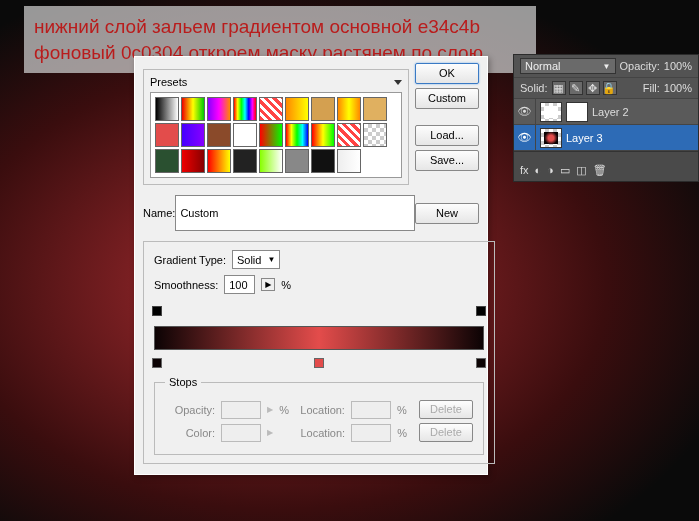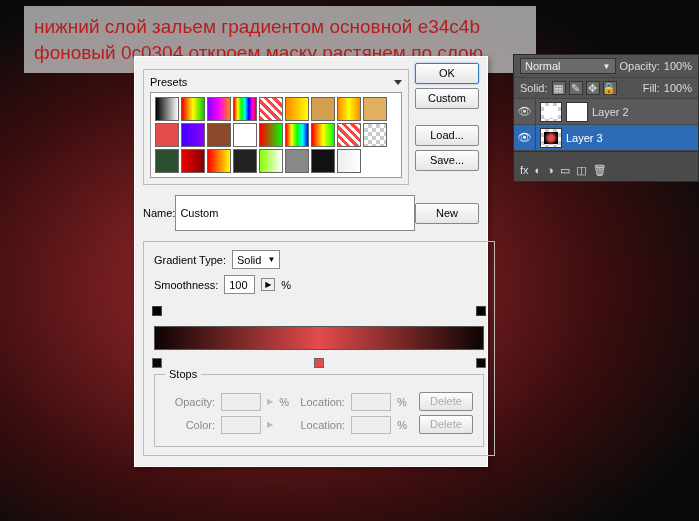--- a/index.html
+++ b/index.html
@@ -19,21 +19,21 @@
 fieldset { border: 1px solid #bbb; padding: 8px 10px; margin-top: 6px; }
 legend { padding: 0 4px; }
 .frow { display: flex; align-items: center; gap: 6px; margin-bottom: 6px; }
 .sel, .numin { height: 19px; border: 1px solid #888; background: #fff; padding: 0 4px; }
 .numin { width: 31px; }
 .gradbar { height: 24px; border: 1px solid #555; background: linear-gradient(90deg, #0c0304 0%, #e34c4b 50%, #0c0304 100%); margin: 10px 0 4px; position: relative; }
 .stoprail { position: relative; height: 14px; }
 .stop-top, .stop-bot { position: absolute; width: 10px; height: 10px; }
 .stop-top { top: -34px; background: #000; border: 1px solid #444; }
 .stop-bot { bottom: 0; border: 1px solid #666; }
-.stopsbox { border: 1px solid #bbb; padding: 8px 10px; margin-top: 0; }
+.stopsbox { border: 1px solid #bbb; padding: 8px 10px; margin-top: 8px; }
 .stopsrow { display: flex; align-items: center; gap: 6px; margin: 4px 0; color: #888; }
 .stopsrow .lbl { width: 50px; text-align: right; }
 .dis { background: #eee; border: 1px solid #bbb; width: 40px; height: 18px; }
 .btn.sm { min-width: 54px; height: 19px; line-height: 17px; }
 .menu-arrow { width: 0; height: 0; border-left: 4px solid transparent; border-right: 4px solid transparent; border-top: 5px solid #333; cursor: pointer; }
 
 .panel { position: absolute; top: 54px; right: 0; width: 186px; background: #535353; color: #ddd; border: 1px solid #2b2b2b; font-size: 10px; }
 .tabs { display: flex; background: #3d3d3d; border-bottom: 1px solid #222; }
 .tab { padding: 4px 8px; color: #bbb; cursor: pointer; }
 .tab.active { background: #535353; color: #fff; }

